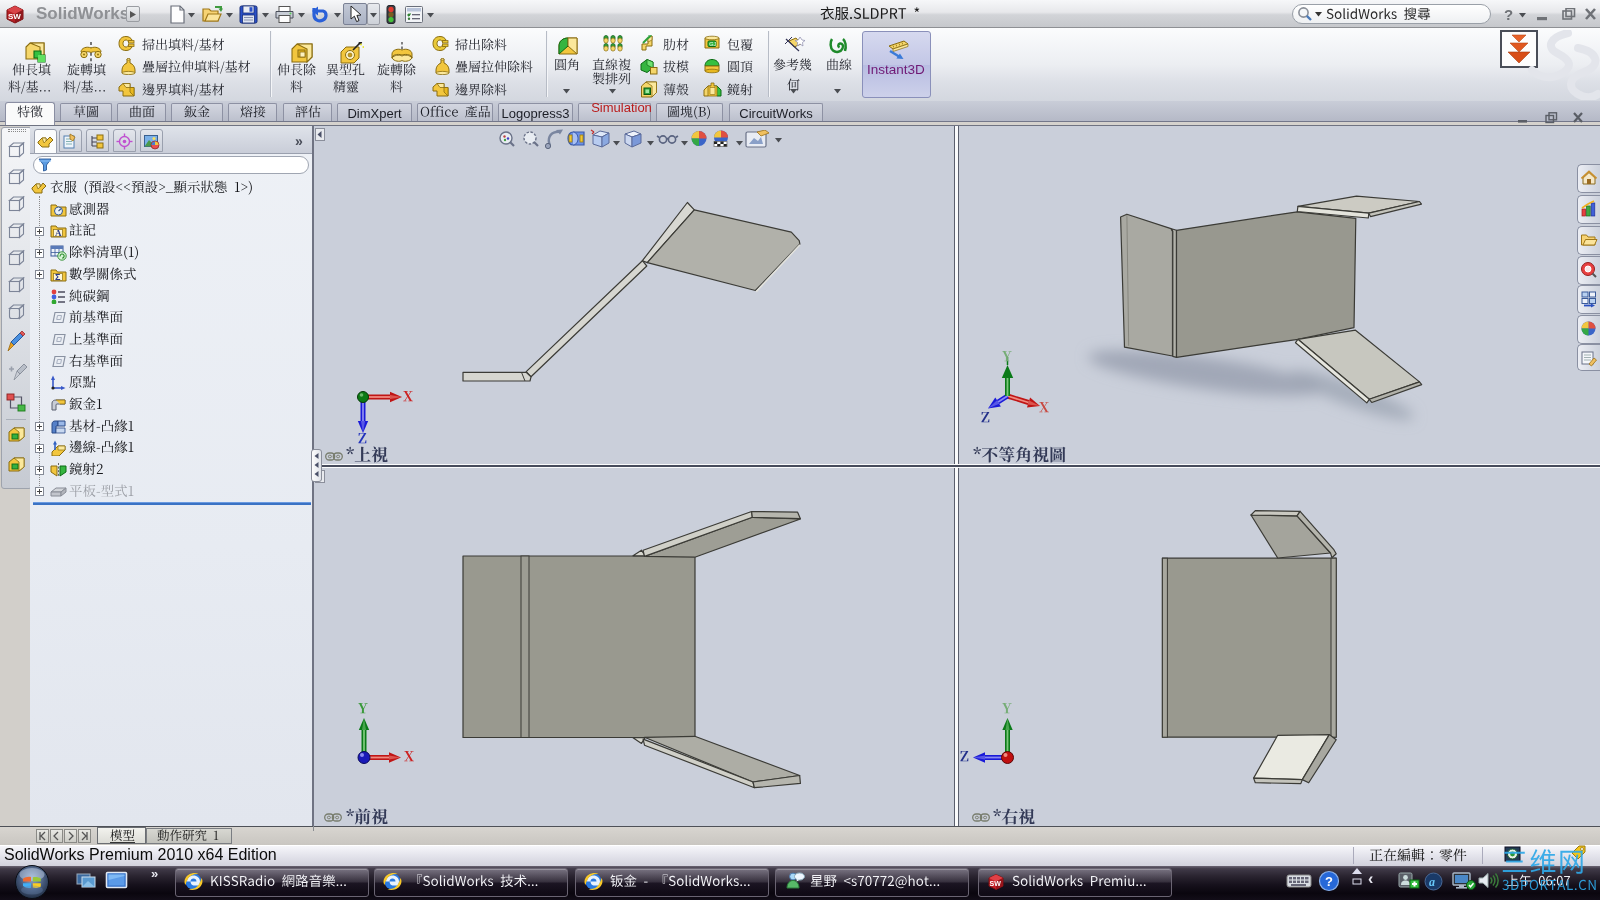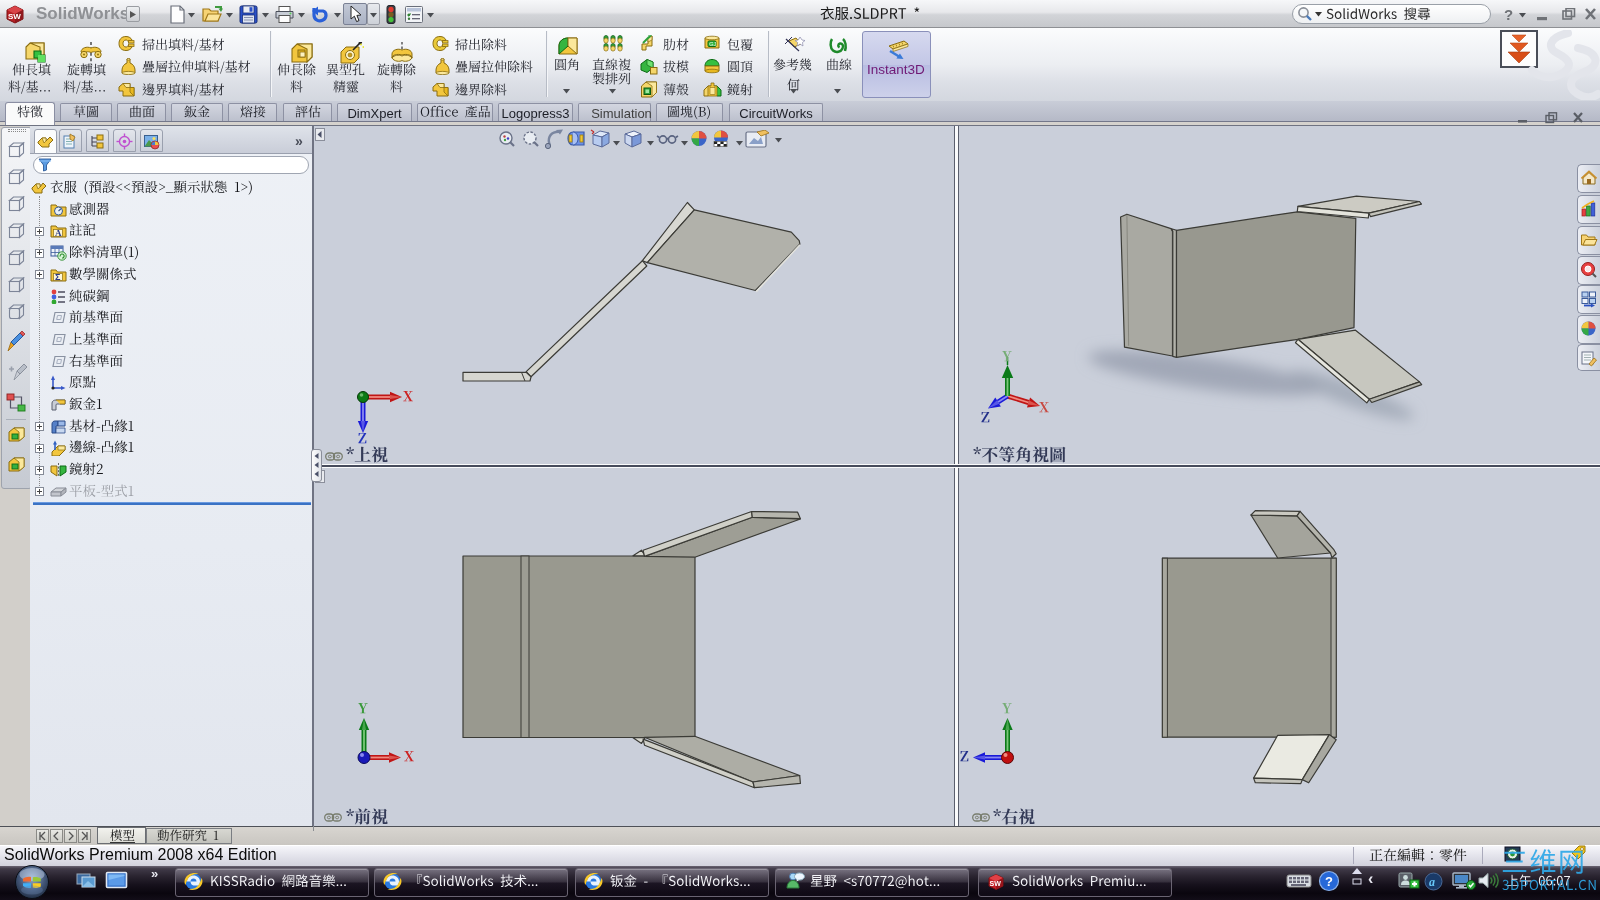--- a/index.html
+++ b/index.html
@@ -568,21 +568,21 @@
       <use href="#r66" x="767"></use>
       <use href="#r66" x="1155"></use>
       <use href="#r69" x="1543"></use>
       <use href="#r63" x="1875"></use>
       <use href="#r65" x="2413"></use>
       <use href="#r7522" x="3440"></use>
       <use href="#r54c1" x="4440"></use>
     </g>
   </svg>
 <div class="abs" style="left:498px;top:105.5px;width:75px;text-align:center;font-size:13px;color:#1c1e26">Logopress3</div>
-<div class="abs" style="left:578px;top:106px;width:87px;text-align:center;font-size:13px;color:#404040">Simulation</div>
+<div class="abs" style="left:578px;top:100px;width:87px;text-align:center;font-size:13px;color:#b91c1c">Simulation</div>
 <svg style="position:absolute;left:667.413px;top:105px;width:44.2px;height:15.1px;overflow:visible" viewBox="0 0 3398 1160">
     <g fill="#1c1e26" transform="translate(0,880) scale(1,-1)">
       <use href="#r5716" x="0"></use>
       <use href="#r584a" x="1000"></use>
       <use href="#r28" x="2000"></use>
       <use href="#r42" x="2364"></use>
       <use href="#r29" x="3034"></use>
     </g>
   </svg>
 <div class="abs" style="left:729px;top:105.5px;width:94px;text-align:center;font-size:13px;color:#1c1e26">CircuitWorks</div>
@@ -1315,21 +1315,21 @@
     <g fill="#1a1a1a" transform="translate(0,880) scale(1,-1)">
       <use href="#r52d5" x="0"></use>
       <use href="#r4f5c" x="1000"></use>
       <use href="#r7814" x="2000"></use>
       <use href="#r7a76" x="3000"></use>
       <use href="#r31" x="4480"></use>
     </g>
   </svg>
 <div class="abs" style="left:313px;top:826px;width:1px;height:5px;background:#8a8d92"></div>
 <div class="abs" style="left:0;top:845px;width:1600px;height:21px;background:linear-gradient(180deg,#f6f6fa 0%,#e3e3eb 50%,#d2d2dc 100%);border-top:1px solid #fff"></div>
-<div class="abs" style="left:4px;top:846px;font-size:16px;color:#0a0a0a">SolidWorks Premium 2008 x64 Edition</div>
+<div class="abs" style="left:4px;top:846px;font-size:16px;color:#0a0a0a">SolidWorks Premium 2010 x64 Edition</div>
 <div class="abs" style="left:1353px;top:847px;width:1px;height:17px;background:#aab"></div>
 <svg style="position:absolute;left:1369px;top:848px;width:98.0px;height:16.2px;overflow:visible" viewBox="0 0 7000 1160">
     <g fill="#111" transform="translate(0,880) scale(1,-1)">
       <use href="#r6b63" x="0"></use>
       <use href="#r5728" x="1000"></use>
       <use href="#r7de8" x="2000"></use>
       <use href="#r8f2f" x="3000"></use>
       <use href="#rff1a" x="4000"></use>
       <use href="#r96f6" x="5000"></use>
       <use href="#r4ef6" x="6000"></use>

